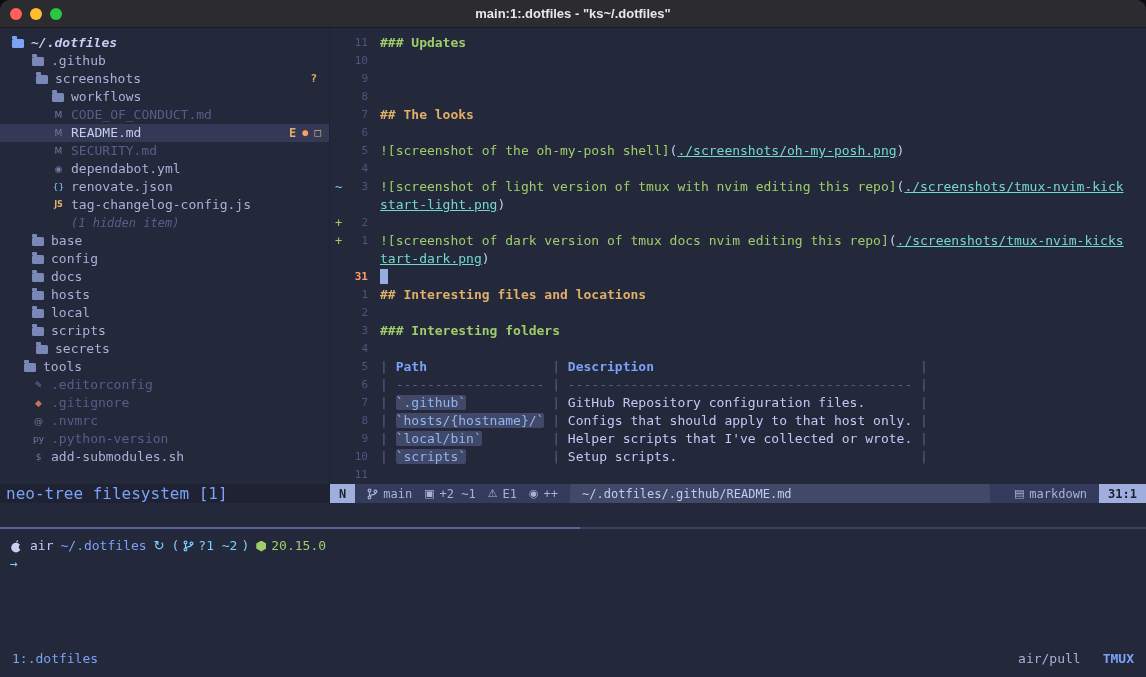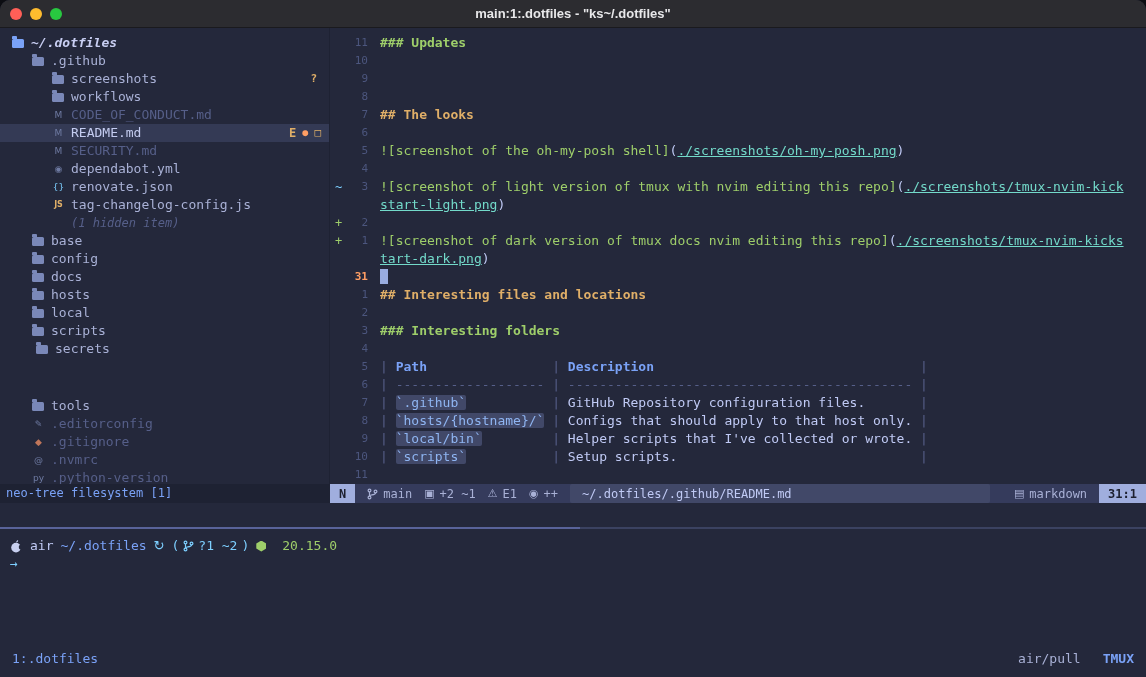--- a/index.html
+++ b/index.html
@@ -50,38 +50,38 @@
   .seg-code{background:#414868;color:#8fb5f2;border-radius:2px}
   .seg-img{color:#9ece6a}
   .seg-link{color:#73daca;text-decoration:underline}
   .seg-txt{color:#c0caf5}
   .seg-pipe{color:#565f89}
   .seg-th{color:#7aa2f7;font-weight:bold}
   .seg-dash{color:#565f89}
   .seg-cursor{background:#99acdf;color:#24283b}
   
   .statusrow{display:flex;height:19px}
-  .neotree-status{width:330px;flex:none;background:#1e2233;color:#7aa2f7;font-size:12px;line-height:19px;padding-left:6px;white-space:nowrap}
+  .neotree-status{width:330px;flex:none;background:#1e2233;color:#7aa2f7;font-size:16px;line-height:19px;padding-left:6px;white-space:nowrap}
   .statusline{flex:1;background:#353b5c;display:flex;align-items:center;gap:12px;font-size:12px;color:#a9b1d6;overflow:hidden}
   .sl-mode{background:#a0aede;color:#1d2030;font-weight:bold;padding:0 9px;height:100%;display:flex;align-items:center;flex:none}
   .sl-item{display:flex;align-items:center;gap:5px;white-space:nowrap;flex:none}
   .sl-ic{font-family:"DejaVu Sans",sans-serif;font-size:11px}
   .sl-path{flex:0 1 432px;background:#414868;color:#c0caf5;padding:0 12px;height:100%;display:flex;align-items:center;white-space:nowrap;overflow:hidden;border-radius:2px}
   .sl-spacer{flex:1}
   .sl-pos{background:#a0aede;color:#1d2030;font-weight:bold;padding:0 9px;height:100%;display:flex;align-items:center;flex:none}
   .cmdline{height:24px}
   .tmux-divider{height:2px;background:linear-gradient(90deg,#59639a 0,#59639a 50.6%,#3b4261 50.6%)}
   
   .shell{padding:8px 0 0 10px}
   .prompt-line{display:flex;align-items:center;gap:7px;height:18px;white-space:nowrap}
   .p-host{color:#c0caf5}
   .p-path{color:#7aa2f7}
   .p-sync{color:#7dcfff;font-family:"DejaVu Sans",sans-serif;font-size:13px}
   .p-git{color:#7dcfff;display:flex;align-items:center;gap:4px}
-  .p-node{color:#9ece6a;display:flex;align-items:center;gap:16px}
+  .p-node{color:#9ece6a;display:flex;align-items:center;gap:5px}
   .hex{width:10px;height:11px;background:#9ece6a;clip-path:polygon(50% 0,100% 27%,100% 73%,50% 100%,0 73%,0 27%);display:inline-block}
   .p-arrow{color:#7dcfff;height:18px;margin-top:0}
   
   .tmux-bar{position:absolute;left:0;right:0;bottom:8px;height:20px;display:flex;align-items:center;padding:0 12px;font-size:13px}
   .tmux-window{color:#7aa2f7}
   .tmux-session{color:#a9b1d6;margin-right:22px}
   .tmux-label{color:#7aa2f7;font-weight:bold}
 </style>
 </head>
 <body>
@@ -103,21 +103,21 @@
       <div class="tree-pane">
         <div class="tree">
             <div class="trow" style="padding-left: 12px;">
               <span class="folder blue"></span>
               <span class="tlabel root">~/.dotfiles</span>
             </div>
             <div class="trow" style="padding-left: 32px;">
               <span class="folder"></span>
               <span class="tlabel ">.github</span>
             </div>
-            <div class="trow" style="padding-left: 52px;">
+            <div class="trow" style="padding-left: 36px;">
               <span class="folder"></span>
               <span class="tlabel ">screenshots</span>
               <span class="spacer"></span>
               <span class="badge badge-untracked">?</span>
             </div>
             <div class="trow" style="padding-left: 52px;">
               <span class="folder"></span>
               <span class="tlabel ">workflows</span>
             </div>
             <div class="trow" style="padding-left: 52px;">
@@ -173,21 +173,21 @@
               <span class="tlabel ">local</span>
             </div>
             <div class="trow" style="padding-left: 32px;">
               <span class="folder"></span>
               <span class="tlabel ">scripts</span>
             </div>
             <div class="trow" style="padding-left: 36px;">
               <span class="folder"></span>
               <span class="tlabel ">secrets</span>
             </div>
-            <div class="trow" style="padding-left: 32px; margin-top: 39px;">
+            <div class="trow" style="padding-left: 24px;">
               <span class="folder"></span>
               <span class="tlabel ">tools</span>
             </div>
             <div class="trow" style="padding-left: 32px;">
               <span class="ficon ">✎</span>
               <span class="tlabel dim">.editorconfig</span>
             </div>
             <div class="trow" style="padding-left: 32px;">
               <span class="ficon ic-git">◆</span>
               <span class="tlabel dim">.gitignore</span>

